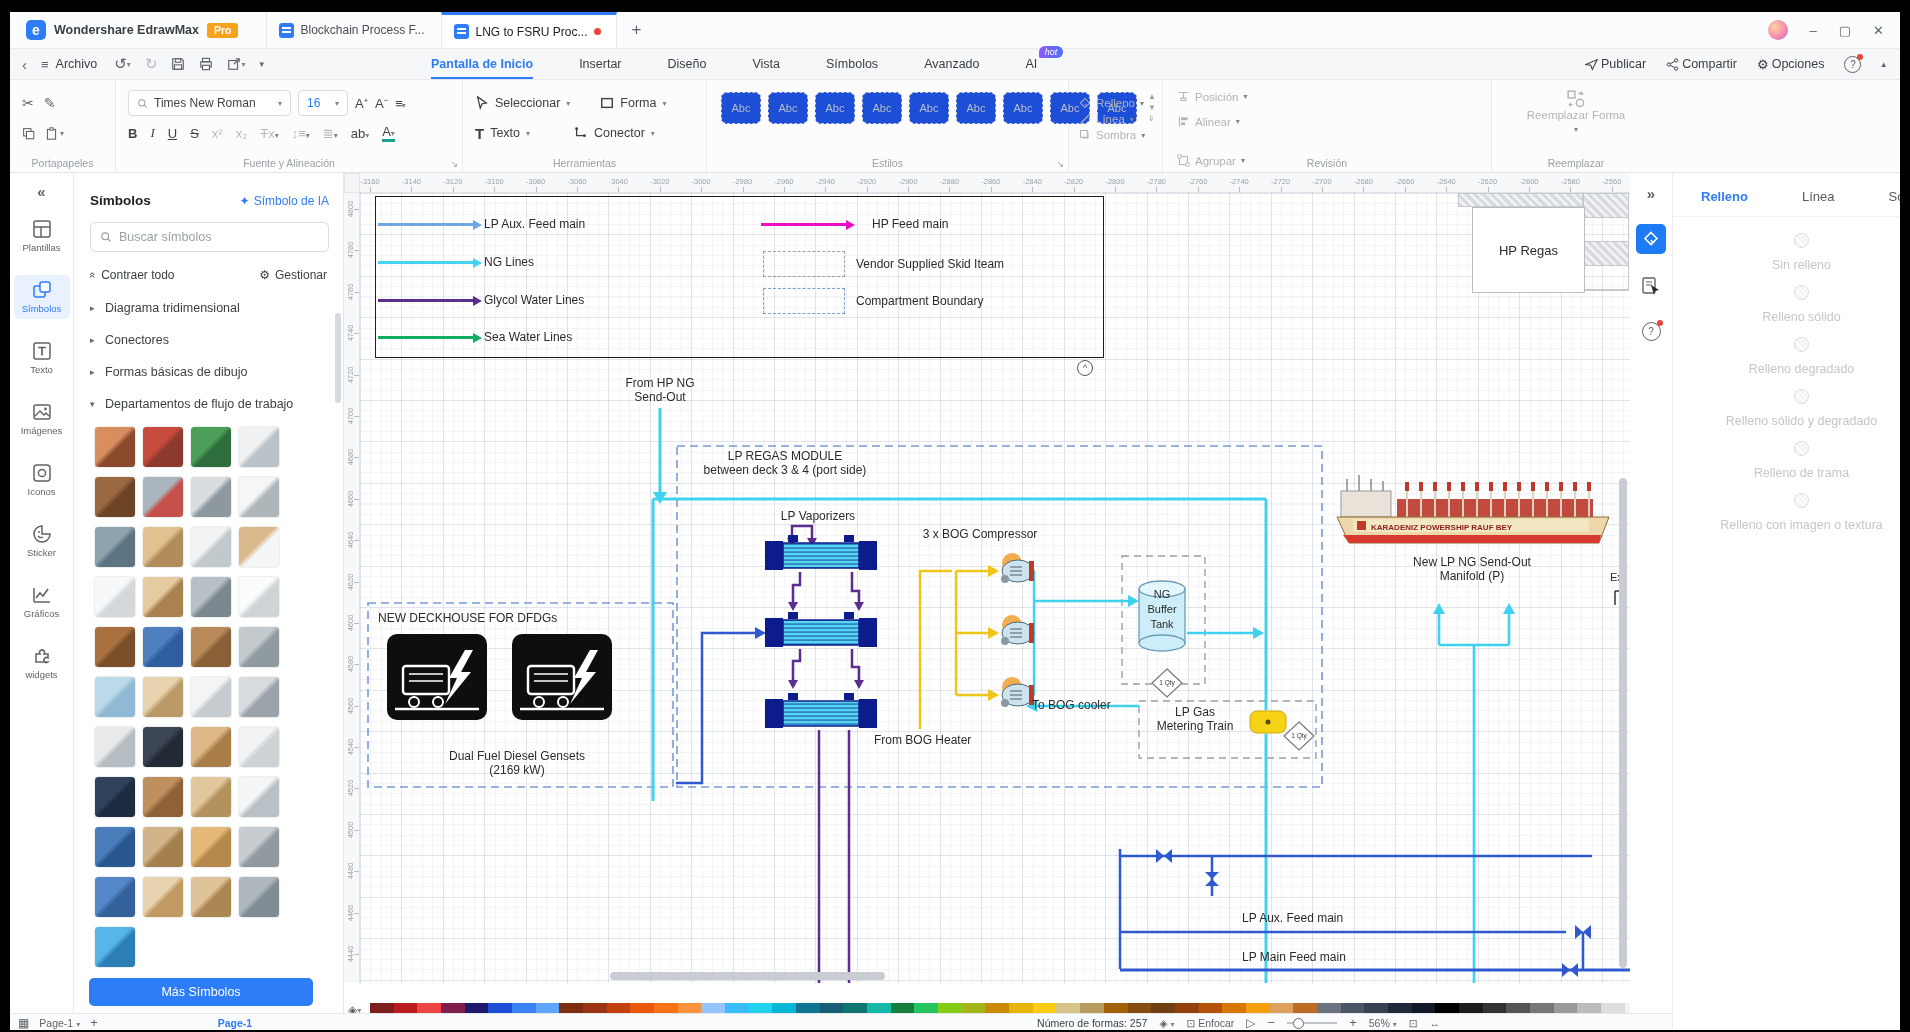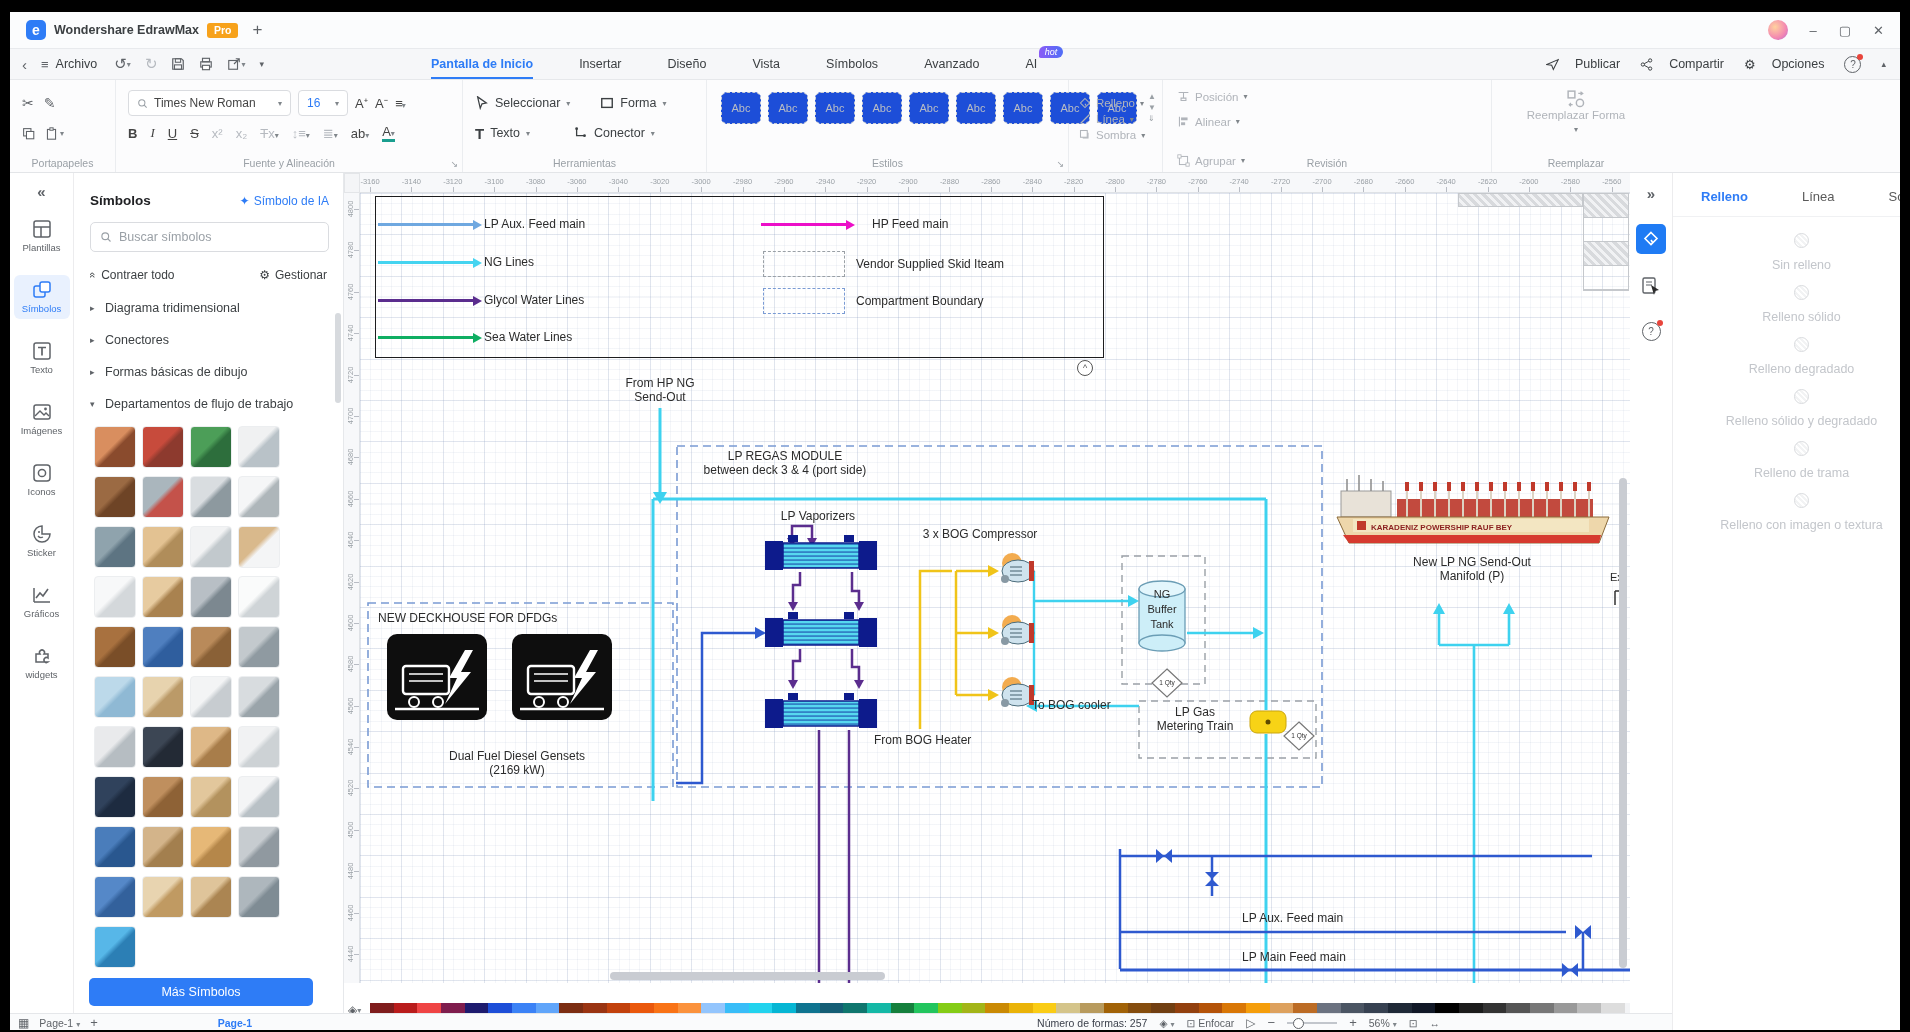--- a/index.html
+++ b/index.html
@@ -25,21 +25,21 @@
   .menubar{position:absolute;left:0;top:37px;width:1890px;height:30px;background:#f6f7f9;border-bottom:1px solid #e6e8eb;display:flex;align-items:center;font-size:12.5px;color:#3c4043;}
   .mb-ic{color:#5f6368;font-size:13px;margin:0 7px;display:inline-flex;align-items:center;}
   .mb-sep{width:10px;}
   .menu-items{display:flex;margin-left:160px;gap:46px;}
   .menu-item{position:relative;color:#3c4043;white-space:nowrap;}
   .menu-item.active{color:#2e7cf6;font-weight:bold;}
   .menu-item.active::after{content:"";position:absolute;left:0;right:0;bottom:-8px;height:2.5px;background:#2e7cf6;}
   .hot{position:absolute;top:-11px;right:-26px;background:linear-gradient(90deg,#8b5cf6,#4f6ef7);color:#fff;font-size:9px;font-style:italic;padding:1px 6px;border-radius:7px 7px 7px 2px;}
   .hot:empty{display:none;}
   .menu-right{position:absolute;right:14px;display:flex;align-items:center;gap:20px;color:#3c4043;}
-  .mr-item{display:flex;align-items:center;gap:16px;}
+  .mr-item{display:flex;align-items:center;gap:3px;}
   .helpc{width:15px;height:15px;border-radius:50%;border:1.2px solid #5f6368;font-size:10px;display:flex;align-items:center;justify-content:center;position:relative;color:#5f6368;}
   .helpc::after{content:"";position:absolute;right:-3px;top:-3px;width:6px;height:6px;border-radius:50%;background:#e8453c;}
   
   .ribbon{position:absolute;left:0;top:68px;width:1890px;height:92px;background:#fcfcfd;border-bottom:1px solid #e3e5e8;display:flex;}
   .rgroup{position:relative;border-right:1px solid #ebedf0;flex:none;padding-top:8px;box-sizing:border-box;}
   .rglabel{position:absolute;bottom:3px;left:0;right:0;text-align:center;font-size:10.5px;color:#9aa0a6;}
   .rrow{display:flex;align-items:center;gap:10px;height:30px;padding:0 12px;}
   .ric{color:#5f6368;font-size:14px;display:inline-flex;align-items:center;gap:2px;}
   .caret{font-size:8px;color:#80868b;}
   .fontbox{display:flex;align-items:center;gap:6px;border:1px solid #dadce0;border-radius:4px;height:24px;padding:0 8px;background:#fff;font-size:12px;color:#444;}
@@ -136,20 +136,31 @@
 </style>
 </head>
 <body>
 
 <div class="app">
 
   <div class="titlebar">
     <div class="logo">e</div>
     <span class="apptitle">Wondershare EdrawMax</span>
     <span class="probadge">Pro</span>
+    <div class="doctabs">
+      <div class="doctab">
+        <span class="docic"></span>
+        <span class="tablabel">Blockchain Process F...</span>
+      </div>
+      <div class="doctab active">
+        <span class="docic"></span>
+        <span class="tablabel">LNG to FSRU Proc...</span>
+        <span class="moddot"></span>
+      </div>
+    </div>
     <span class="newtab">+</span>
     <div class="winctl">
       <span class="avatar"></span>
       <span class="wbtn">–</span>
       <span class="wbtn">▢</span>
       <span class="wbtn">✕</span>
     </div>
   </div>
 
   <div class="menubar">
@@ -999,20 +1010,21 @@
         <div>New LP NG Send-Out</div>
           <div>Manifold (P)</div>
       </div>
       <div class="hpstrip hatch"></div>
       <div class="hprows">
           <div class="hatch"></div>
           <div></div>
           <div class="hatch"></div>
           <div></div>
         </div>
+      <div class="hpbox">HP Regas</div>
       <div class="cl" style="left:882px;top:718px;">LP Aux. Feed main</div>
       <div class="cl" style="left:882px;top:757px;">LP Main Feed main</div>
       <div class="cl" style="left:1250px;top:378px;font-size:11px;">Ex</div>
 
       <div class="cscroll-v"></div>
       <div class="cscroll-h"></div>
     </div>
   </div>
 
   <div class="palette">

